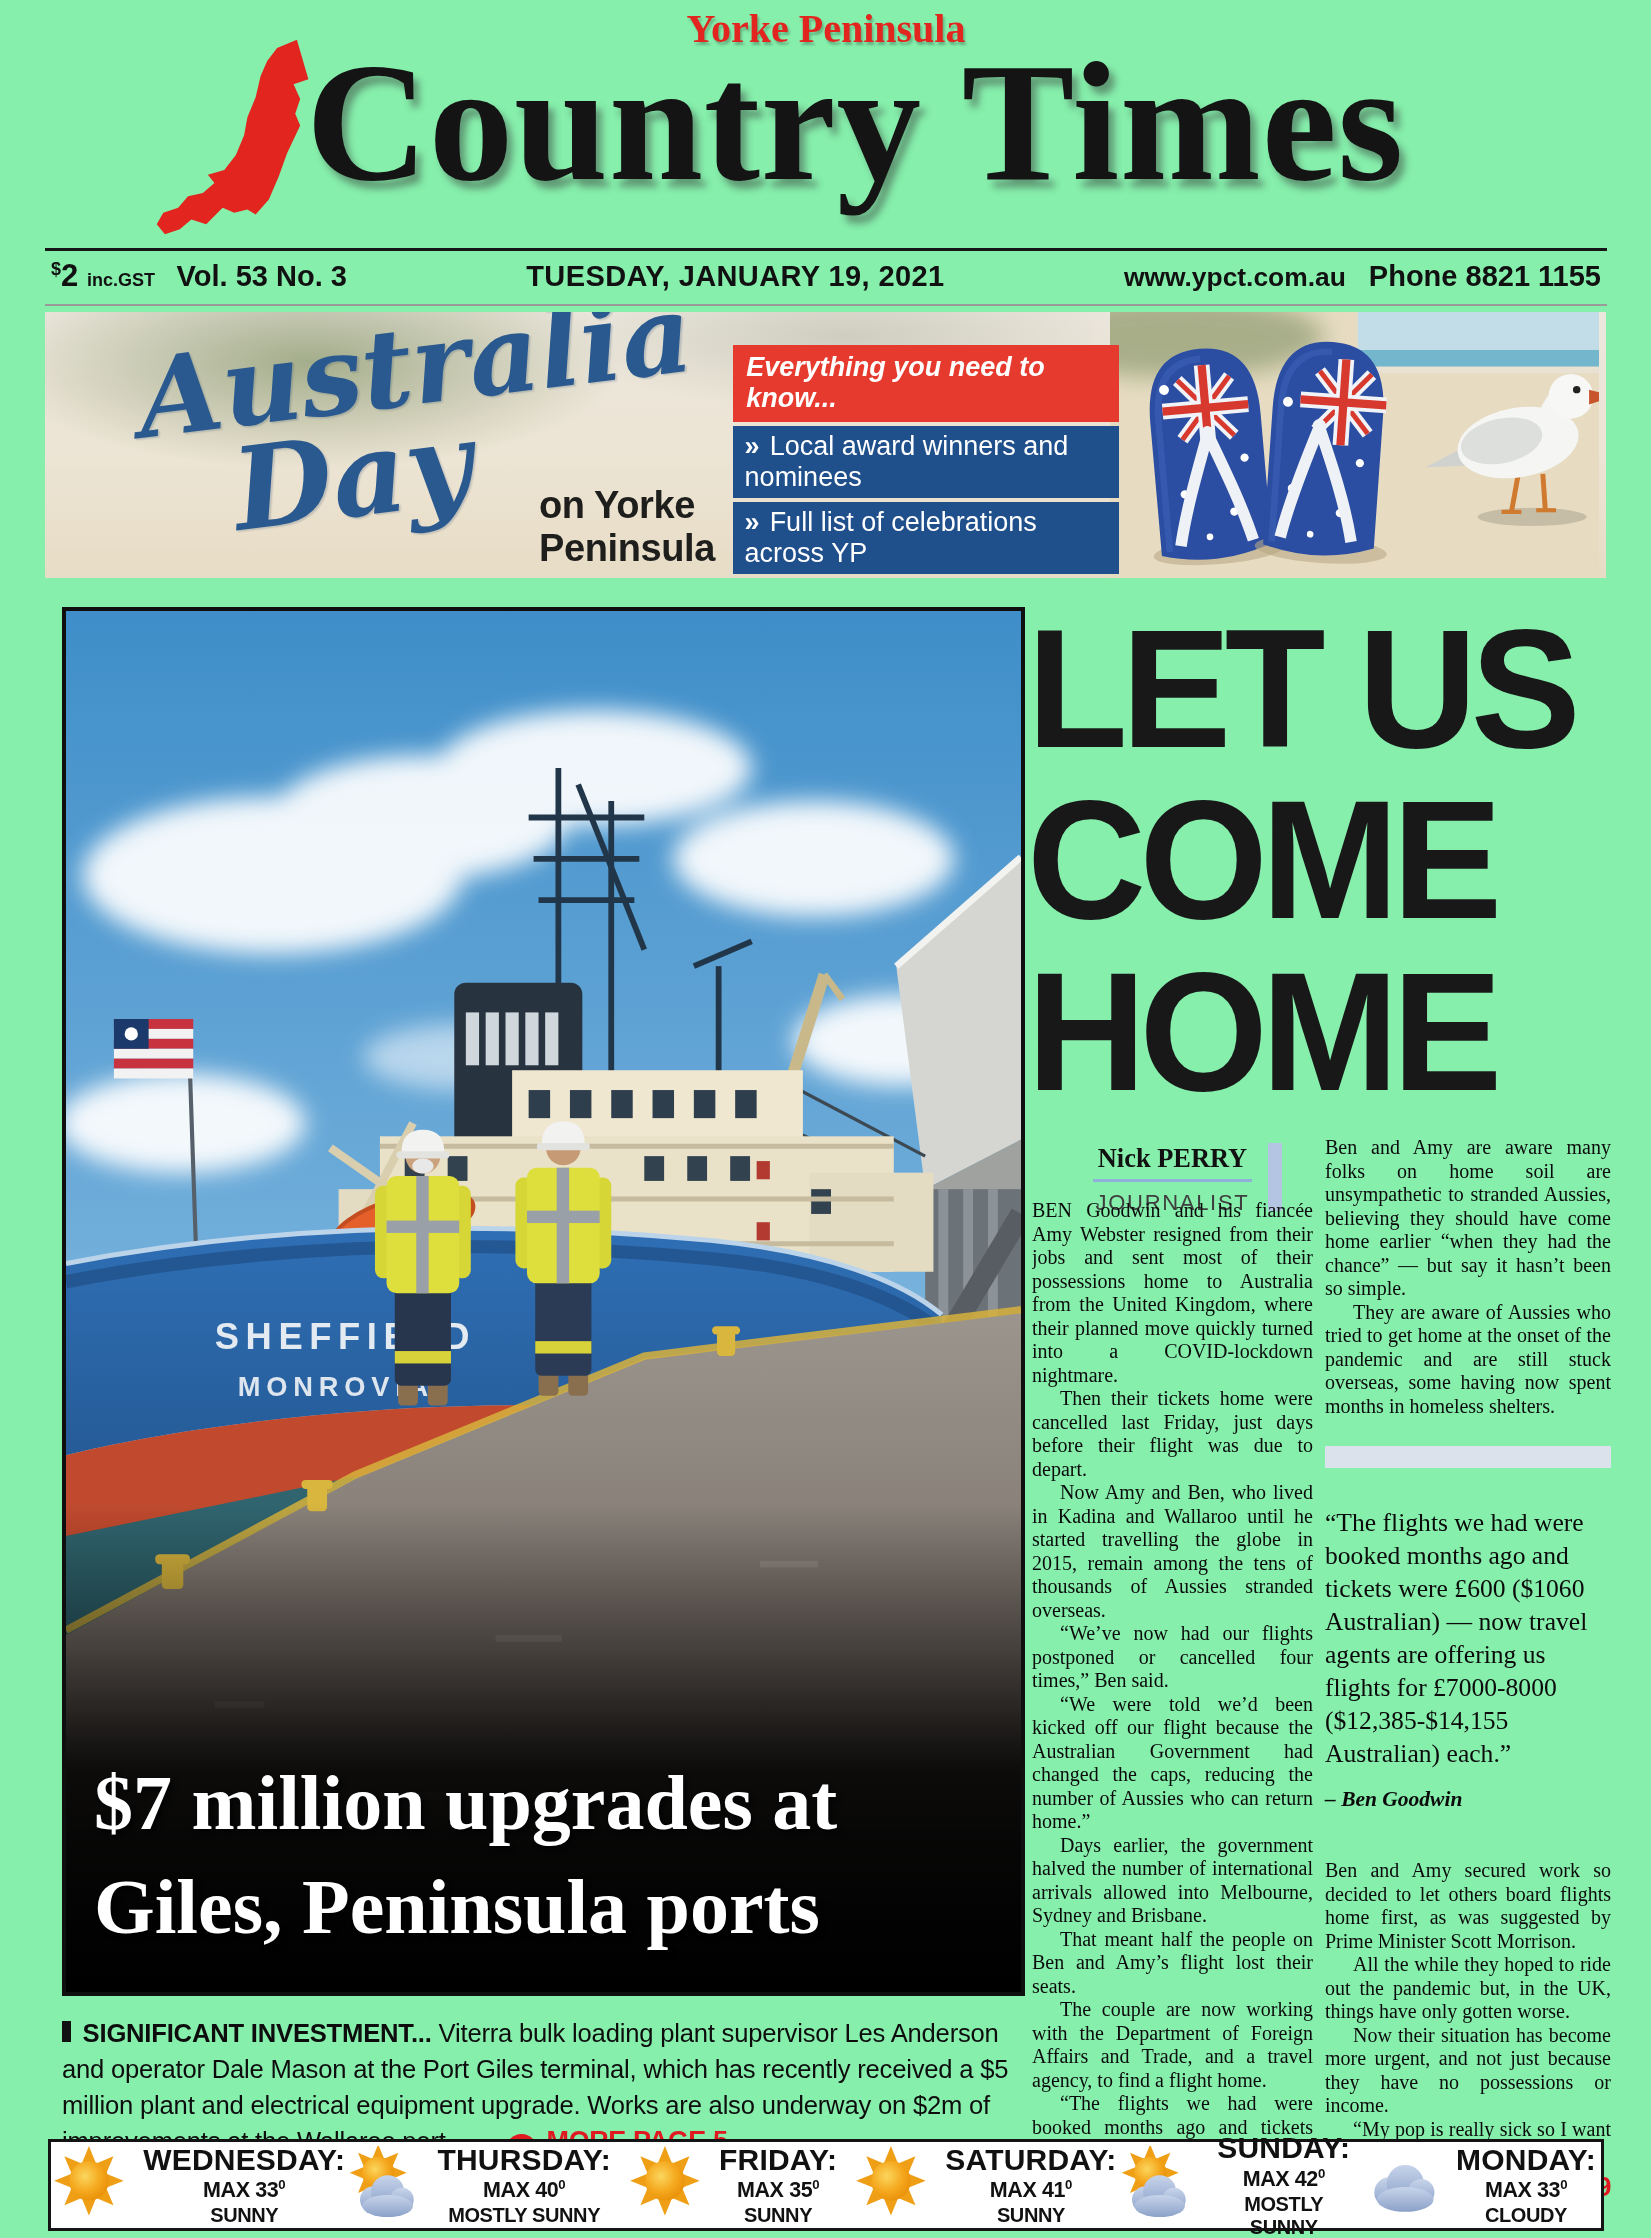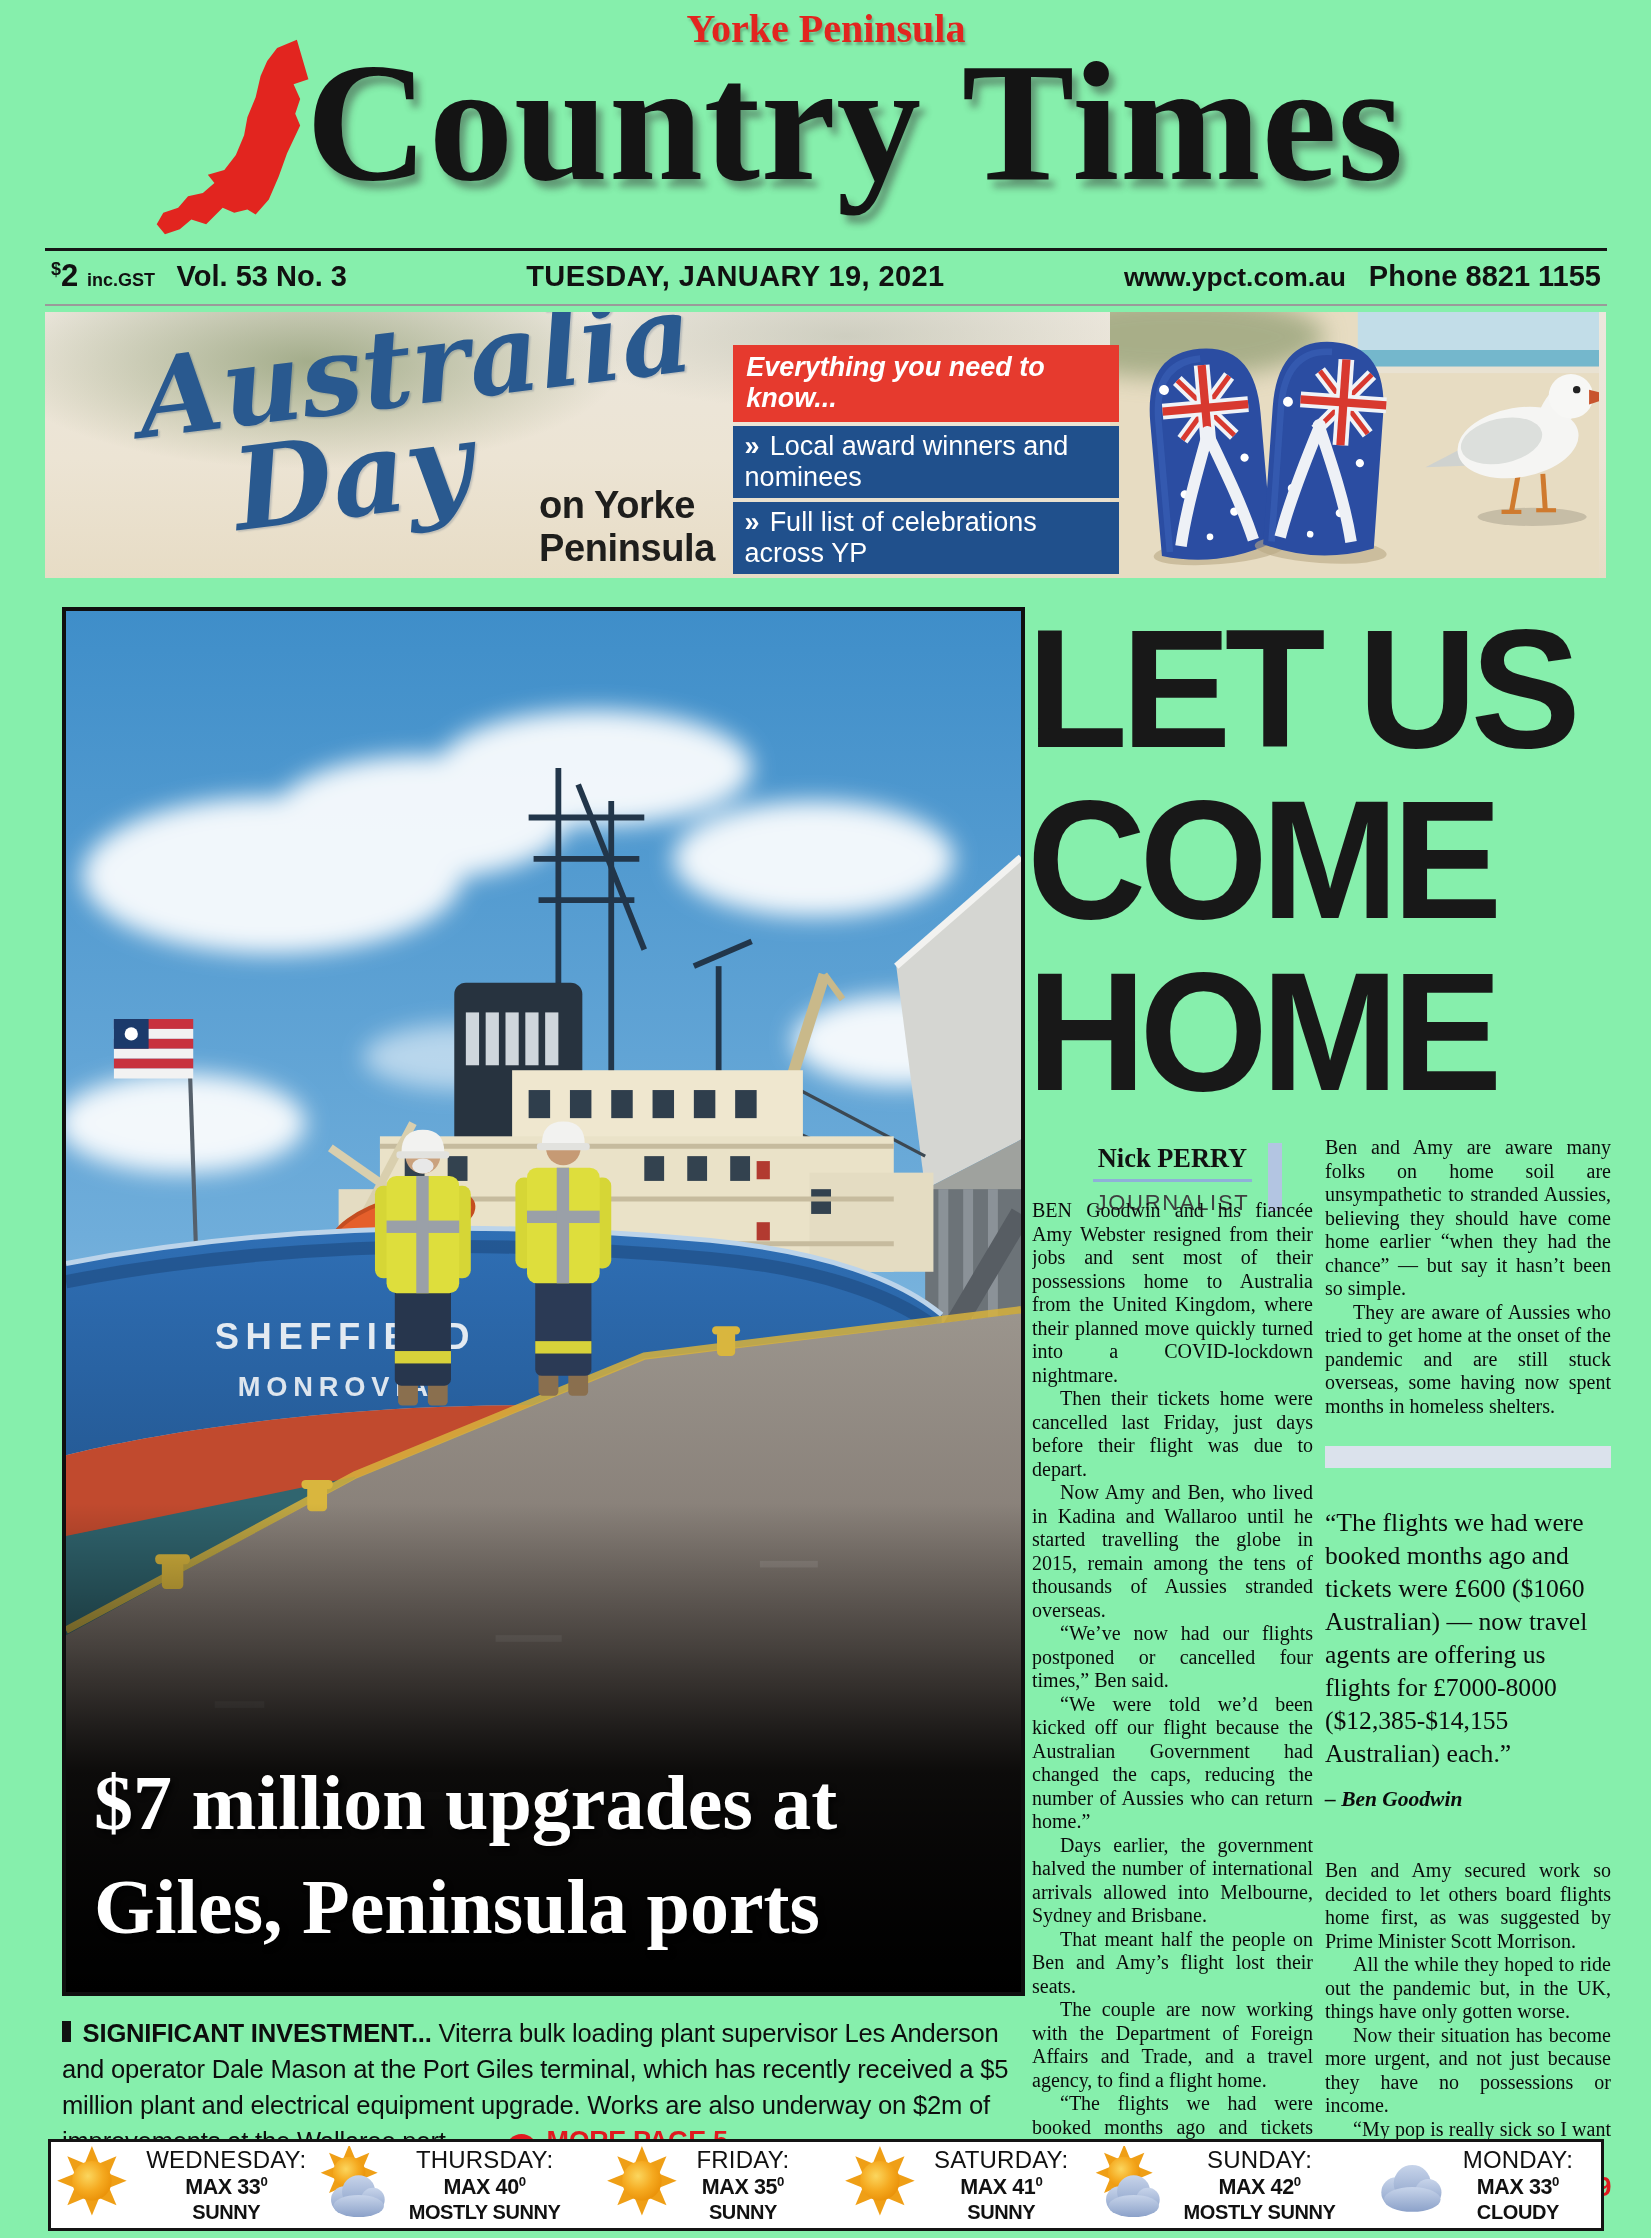--- a/index.html
+++ b/index.html
@@ -82,21 +82,21 @@
               text-indent:0 !important;text-align:left;}
   .after-gap{margin-top:48px !important;}
   .col2 .more-line{text-align:right;margin-top:11.6px;font-family:"Liberation Sans",sans-serif;}
   
   .weather{position:absolute;left:48px;top:2139px;width:1556px;height:92px;box-sizing:border-box;
            border:3.3px solid #141414;background:#fff;display:flex;align-items:center;}
   .wcell{flex:1;display:flex;align-items:center;justify-content:center;gap:13.2px;height:100%;}
   .wicon{width:79px;height:79px;flex:0 0 79px;}
   .wicon svg{width:79px;height:79px;}
   .wtext{text-align:center;}
-  .wday{font-size:24px;font-weight:normal;letter-spacing:0.2px;}
+  .wday{font-size:30px;font-weight:bold;letter-spacing:0.2px;}
   .wmax{font-size:21.5px;font-weight:bold;letter-spacing:-0.4px;margin-top:0.8px;}
   .wmax sup{font-size:13.2px;}
   .wcond{font-size:20px;font-weight:bold;letter-spacing:-0.4px;margin-top:0.8px;}
   .icon-sunny .cloud{display:none;}
   .icon-cloudy .sun{display:none;}
   .icon-mostly-sunny .sun{transform:translate(-6px,-10px) scale(.82);transform-origin:48px 44px;}
   .icon-mostly-sunny .cloud{transform:translate(2px,2px);}
   .icon-cloudy .cloud{transform:translate(0,-8px) scale(1.12);transform-origin:50px 60px;}
 </style>
 </head>

